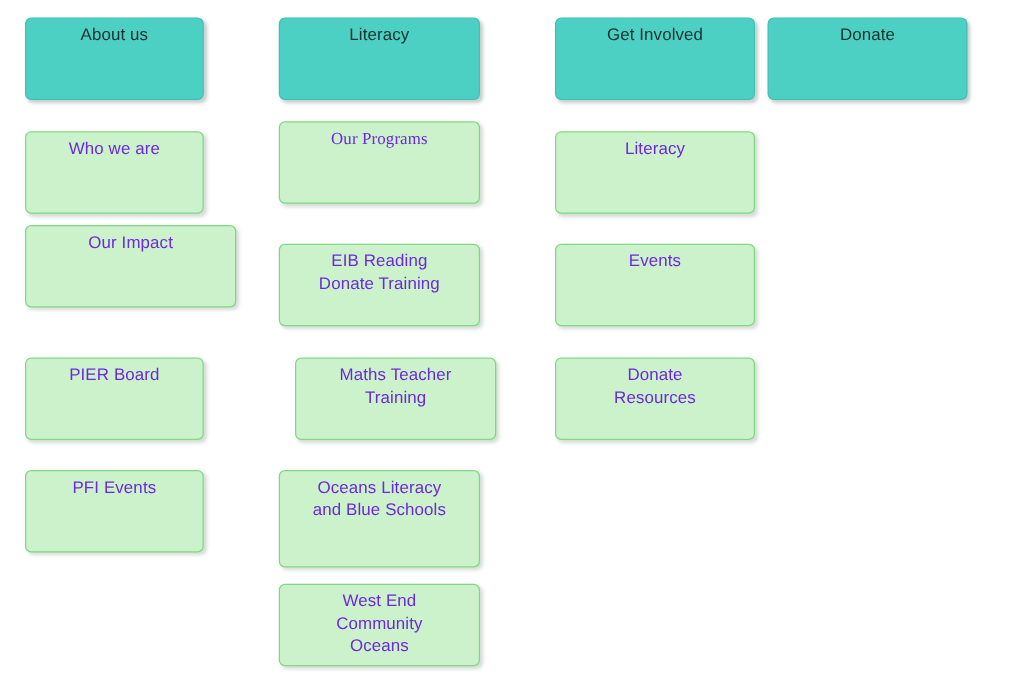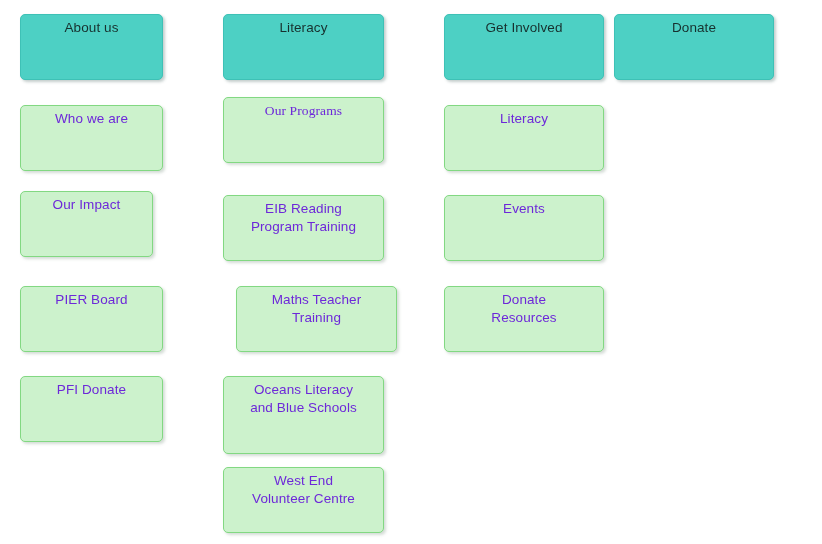--- a/index.html
+++ b/index.html
@@ -66,48 +66,48 @@
 <body>
 
 <div id="canvas" style="background: rgb(255, 255, 255);">
     <div style="position: absolute; left: 0px; top: 0px; width: 100%; height: 100%;">
       <div class="node level-1" style="left: 20px; top: 14px; width: 143px; height: 66px;">
         <span class="label">About us</span>
       </div>
       <div class="node level-2" style="left: 20px; top: 105px; width: 143px; height: 66px;">
         <span class="label">Who we are</span>
       </div>
-      <div class="node level-2" style="left: 20px; top: 191px; width: 133px; height: 66px;">
+      <div class="node level-2" style="left: 20px; top: 180px; width: 169px; height: 66px;">
         <span class="label">Our Impact</span>
       </div>
       <div class="node level-2" style="left: 20px; top: 286px; width: 143px; height: 66px;">
         <span class="label">PIER Board</span>
       </div>
       <div class="node level-2" style="left: 20px; top: 376px; width: 143px; height: 66px;">
-        <span class="label">PFI Donate</span>
+        <span class="label">PFI Events</span>
       </div>
     </div>
     <div style="position: absolute; left: 0px; top: 0px; width: 100%; height: 100%;">
       <div class="node level-1" style="left: 223px; top: 14px; width: 161px; height: 66px;">
         <span class="label">Literacy</span>
       </div>
       <div class="node level-2" style="left: 223px; top: 97px; width: 161px; height: 66px; font-family: Liberation Serif, serif;">
         <span class="label">Our Programs</span>
       </div>
       <div class="node level-2" style="left: 223px; top: 195px; width: 161px; height: 66px;">
-        <span class="label">EIB Reading Program Training</span>
+        <span class="label">EIB Reading Donate Training</span>
       </div>
       <div class="node level-2" style="left: 236px; top: 286px; width: 161px; height: 66px;">
         <span class="label">Maths Teacher Training</span>
       </div>
       <div class="node level-2" style="left: 223px; top: 376px; width: 161px; height: 78px;">
         <span class="label">Oceans Literacy and Blue Schools</span>
       </div>
       <div class="node level-2" style="left: 223px; top: 467px; width: 161px; height: 66px;">
-        <span class="label">West End Volunteer Centre</span>
+        <span class="label">West End Community Oceans</span>
       </div>
     </div>
     <div style="position: absolute; left: 0px; top: 0px; width: 100%; height: 100%; border-radius: 17px;">
       <div class="node level-1" style="left: 444px; top: 14px; width: 160px; height: 66px;">
         <span class="label">Get Involved</span>
       </div>
       <div class="node level-2" style="left: 444px; top: 105px; width: 160px; height: 66px;">
         <span class="label">Literacy</span>
       </div>
       <div class="node level-2" style="left: 444px; top: 195px; width: 160px; height: 66px;">

